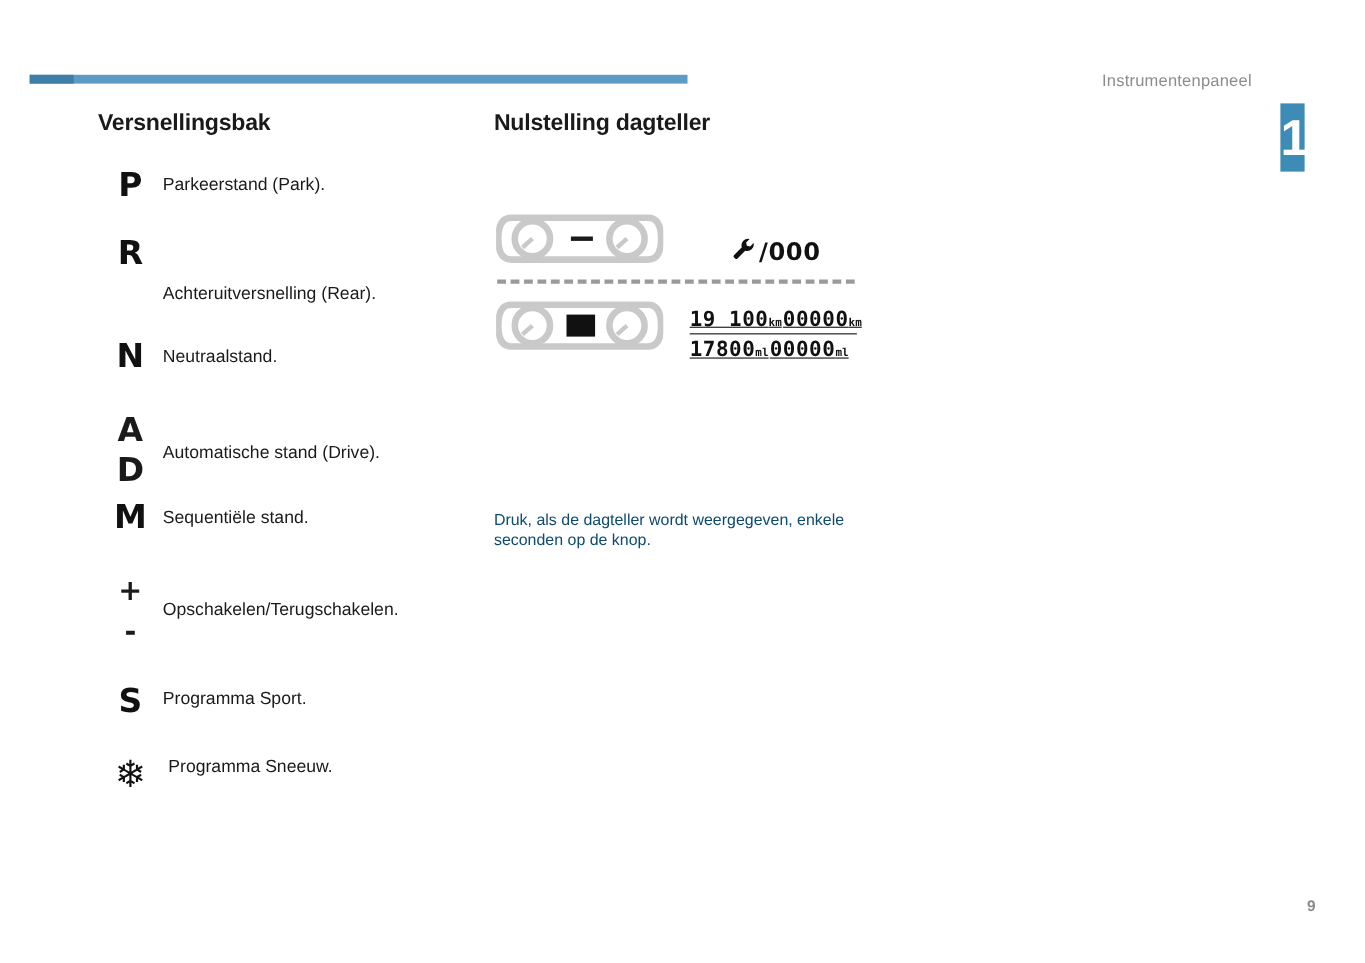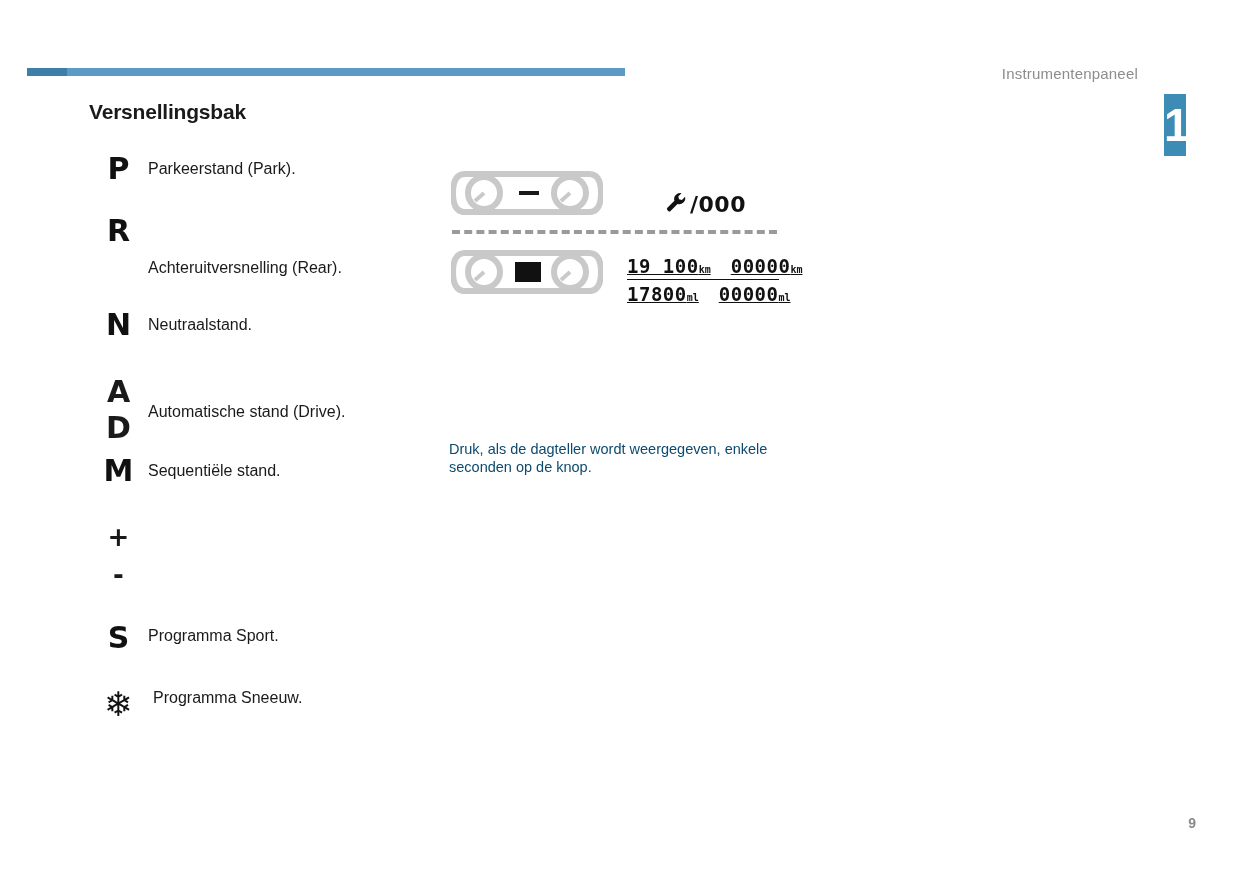--- a/index.html
+++ b/index.html
@@ -221,21 +221,21 @@
     white-space: nowrap;
   }
   .odo-line .big {
     font-size: 19px;
     font-weight: bold;
     letter-spacing: 0.5px;
   }
   .odo-line .unit {
     font-size: 10px;
     font-weight: bold;
-    margin-right: 20px;
+    margin-right: 1px;
   }
   .odo-underline {
     width: 152px;
     height: 1px;
     background: #111;
     margin: 2px 0 3px 0;
   }
 
   .caption {
     position: absolute;
@@ -287,36 +287,38 @@
     <div class="gear-row row-m">
       <div class="gear-sym">M</div>
       <div class="gear-desc">Sequentiële stand.</div>
     </div>
 
     <div class="gear-row row-pm">
       <div class="gear-sym-stack">
         <span>+</span>
         <span>-</span>
       </div>
+      <div class="gear-desc">Opschakelen/Terugschakelen.</div>
     </div>
 
     <div class="gear-row row-s">
       <div class="gear-sym">S</div>
       <div class="gear-desc">Programma Sport.</div>
     </div>
 
     <div class="gear-row row-snow">
       <div class="gear-sym">❄</div>
       <div class="gear-desc">Programma Sneeuw.</div>
     </div>
 
   </div>
 </div>
 
 <div class="col-right">
+  <h2 class="section-title">Nulstelling dagteller</h2>
 
   <div class="illus">
 
     <div class="cluster cluster-1">
       <svg width="152" height="46" viewBox="0 0 152 46" xmlns="http://www.w3.org/2000/svg">
         <path d="M14,4 L138,4 Q150,4 150,23 Q150,42 138,42 L14,42 Q2,42 2,23 Q2,4 14,4 Z" fill="none" stroke="#c9c9c9" stroke-width="6"></path>
         <circle cx="33" cy="23" r="16" fill="none" stroke="#c9c9c9" stroke-width="6"></circle>
         <circle cx="119" cy="23" r="16" fill="none" stroke="#c9c9c9" stroke-width="6"></circle>
         <line x1="33" y1="23" x2="24" y2="31" stroke="#c9c9c9" stroke-width="4"></line>
         <line x1="119" y1="23" x2="110" y2="31" stroke="#c9c9c9" stroke-width="4"></line>

